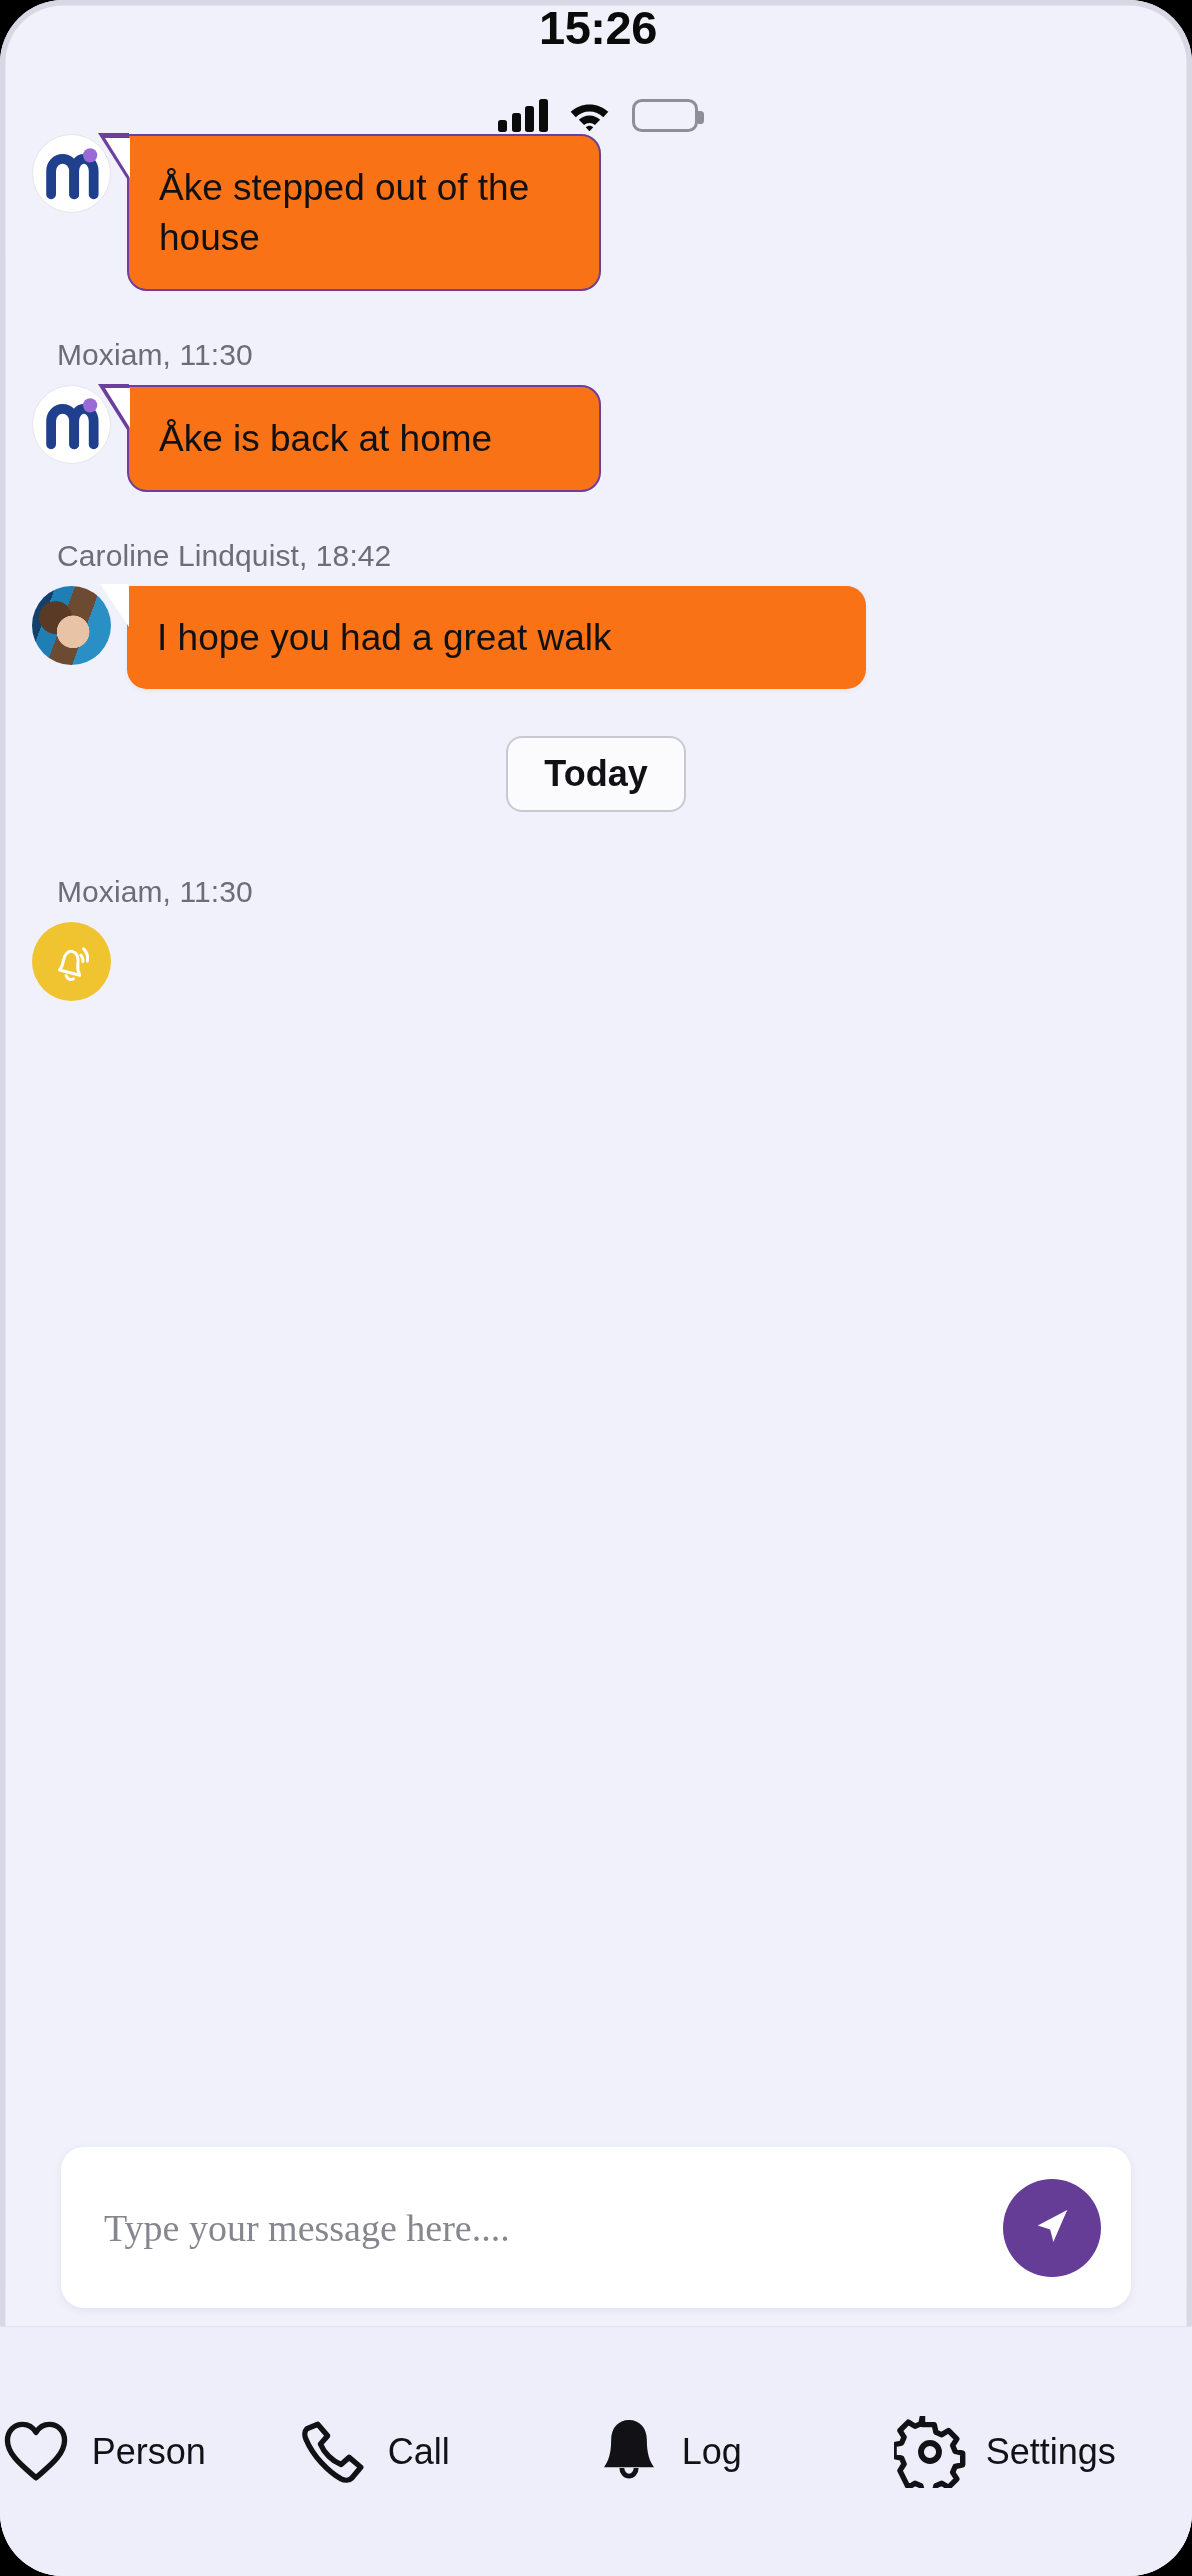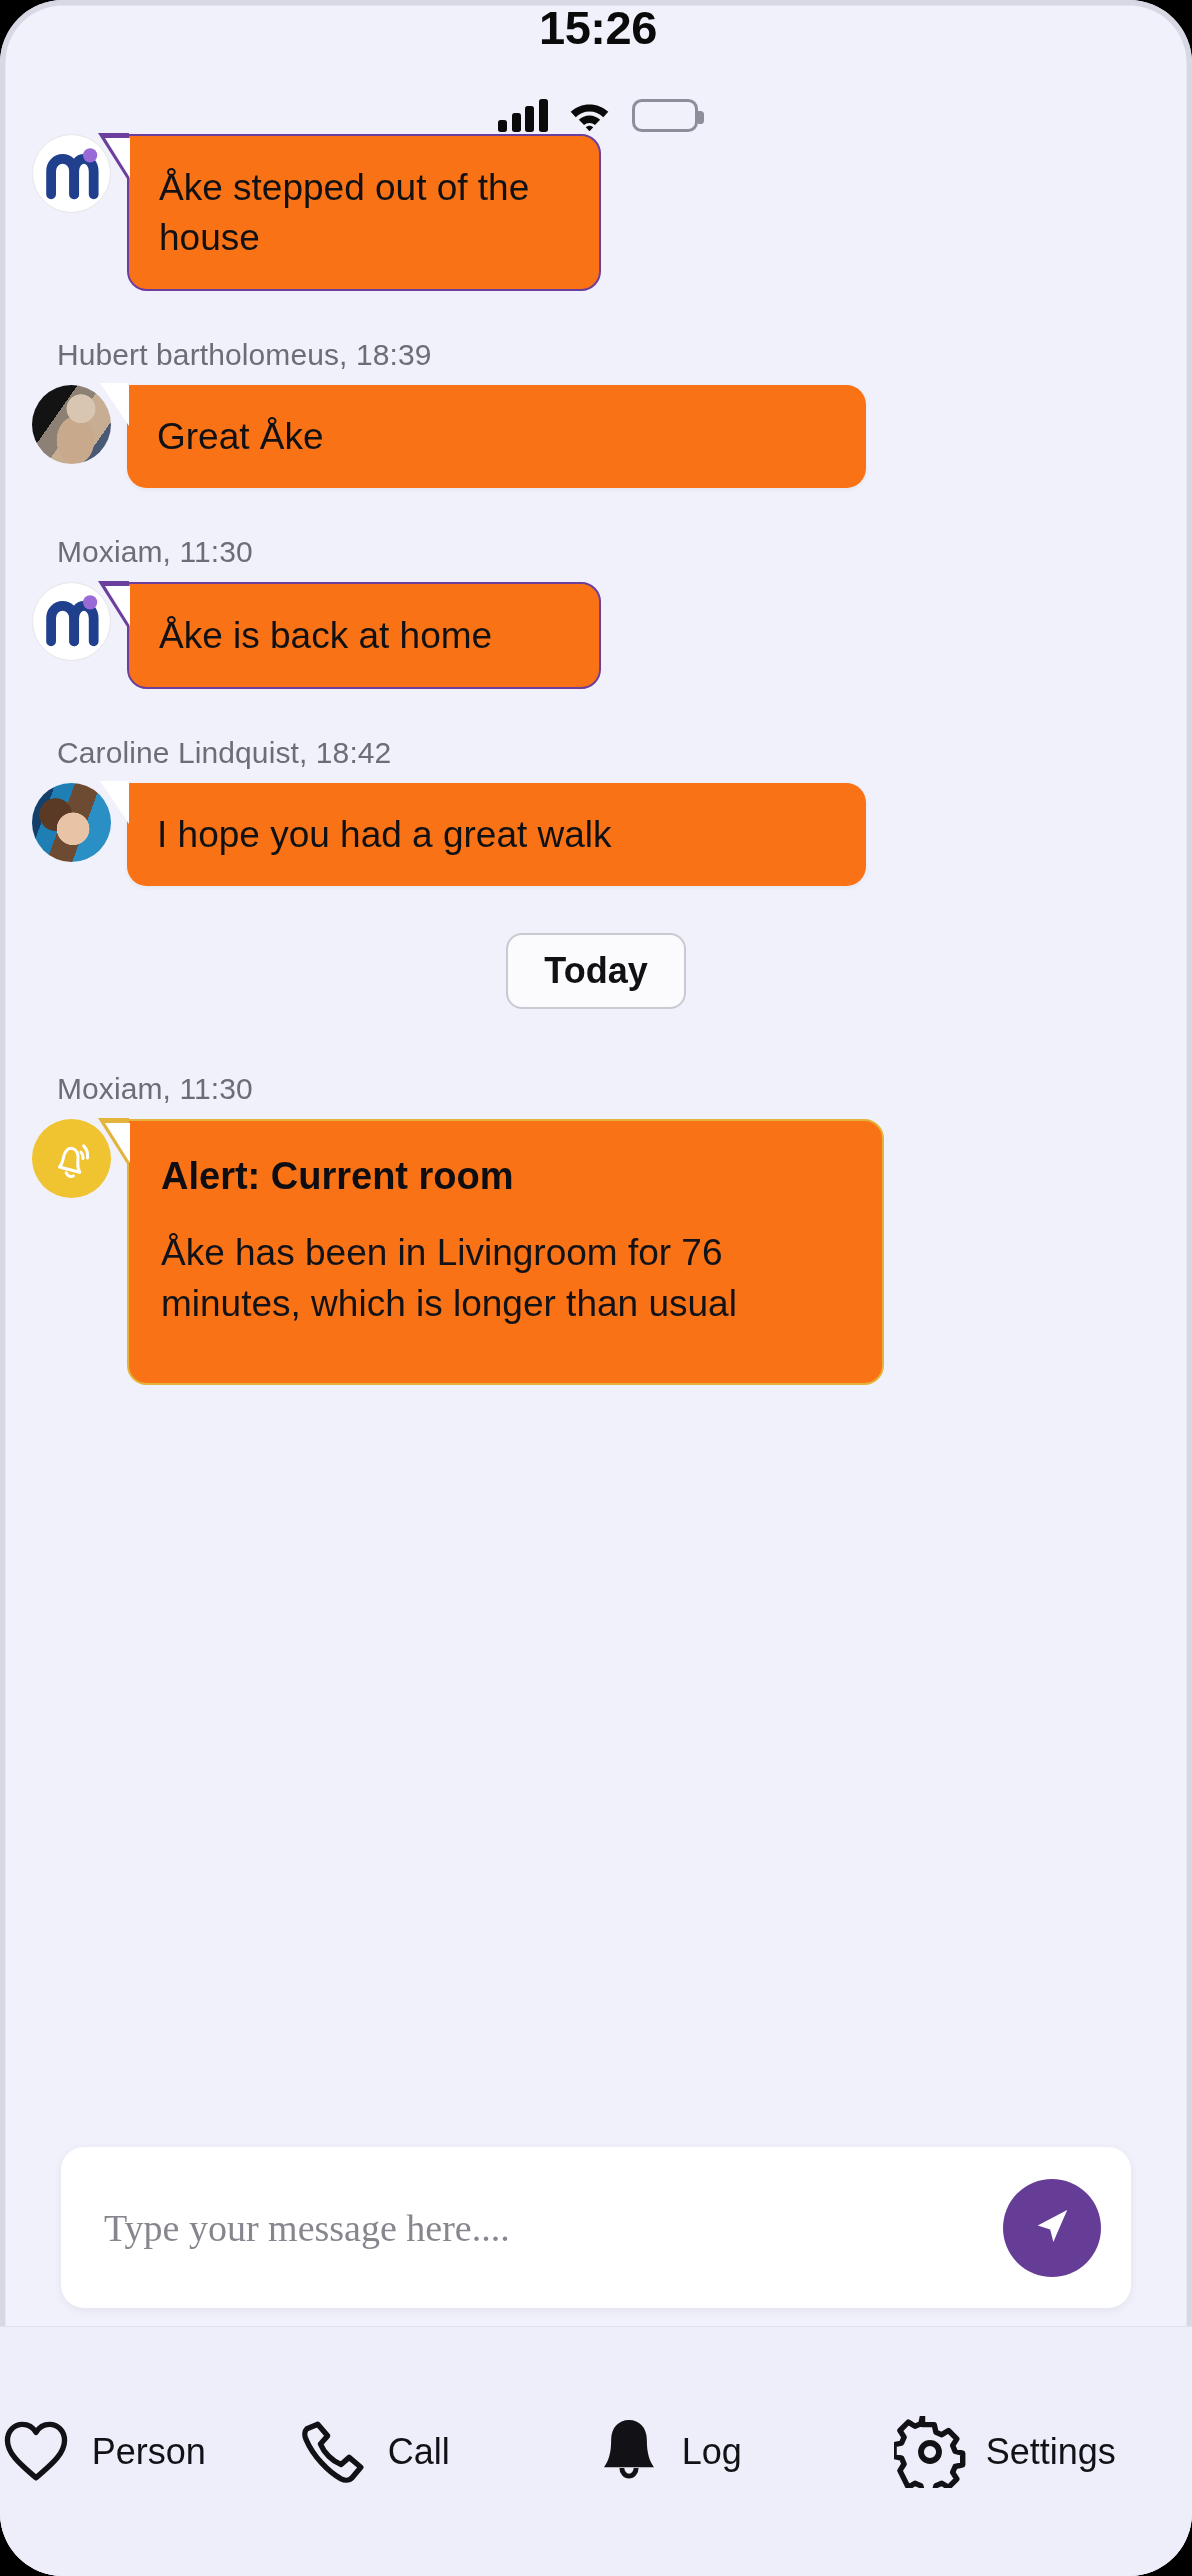--- a/index.html
+++ b/index.html
@@ -308,27 +308,20 @@
           <svg width="55" height="52" viewBox="0 0 62 58">
             <path d="M8 52V26c0-8 6-14 13-14s13 6 13 14v26" fill="none" stroke="#20408e" stroke-width="11" stroke-linecap="round"></path>
             <path d="M34 52V26c0-8 5-14 11-14s11 6 11 14v26" fill="none" stroke="#20408e" stroke-width="11" stroke-linecap="round"></path>
             <circle cx="52" cy="8" r="8" fill="#9a6ad6"></circle>
           </svg>
         </div>
         <div class="bubble bubble-purple" style="width:474px;">Åke stepped out of the house</div>
       </div>
     </div>
 
-    <div>
-      <div class="sender-line">Hubert bartholomeus, 18:39</div>
-      <div class="msg-row">
-        <div class="avatar avatar-photo-hubert"></div>
-        <div class="bubble bubble-plain" style="width:739px;">Great Åke</div>
-      </div>
-    </div>
 
     <div>
       <div class="sender-line">Moxiam, 11:30</div>
       <div class="msg-row">
         <div class="avatar avatar-moxiam">
           <svg width="55" height="52" viewBox="0 0 62 58">
             <path d="M8 52V26c0-8 6-14 13-14s13 6 13 14v26" fill="none" stroke="#20408e" stroke-width="11" stroke-linecap="round"></path>
             <path d="M34 52V26c0-8 5-14 11-14s11 6 11 14v26" fill="none" stroke="#20408e" stroke-width="11" stroke-linecap="round"></path>
             <circle cx="52" cy="8" r="8" fill="#9a6ad6"></circle>
           </svg>
@@ -353,24 +346,20 @@
       <div class="sender-line">Moxiam, 11:30</div>
       <div class="msg-row">
         <div class="avatar avatar-alert">
           <svg width="50" height="50" viewBox="0 0 56 56">
             <path d="M14 38c3-3 3.5-6 4.5-11C19.8 20 24 16 29 17.5c5 1.5 6.4 7 5.6 14-0.7 6 0 8.6 2 12.5L14 38z" fill="none" stroke="#ffffff" stroke-width="3.4" stroke-linejoin="round"></path>
             <path d="M21.5 44.5c1.4 3.6 5 5.3 8 3.6" fill="none" stroke="#ffffff" stroke-width="3.4" stroke-linecap="round"></path>
             <path d="M41 14.5c3.5 3.5 5 8.5 4.3 13.5" fill="none" stroke="#ffffff" stroke-width="3.4" stroke-linecap="round"></path>
             <path d="M38 21.5c1.8 2 2.5 4.5 2.2 7" fill="none" stroke="#ffffff" stroke-width="3.4" stroke-linecap="round"></path>
           </svg>
         </div>
-        <div class="bubble bubble-alert">
-          <div class="alert-title">Alert: Current room</div>
-          <div class="alert-body">Åke has been in Livingroom for 76 minutes, which is longer than usual</div>
-        </div>
       </div>
     </div>
 
   </div>
 
   <div id="composer">
     <input id="composer-input" type="text" placeholder="Type your message here...." style="">
     <button id="send-button">
       <span>
         <svg width="50" height="50" viewBox="0 0 56 56">

